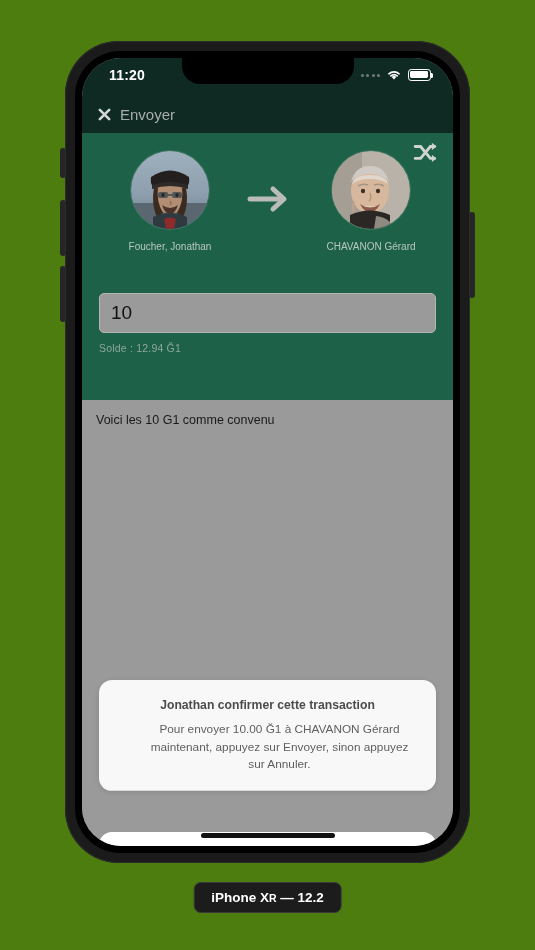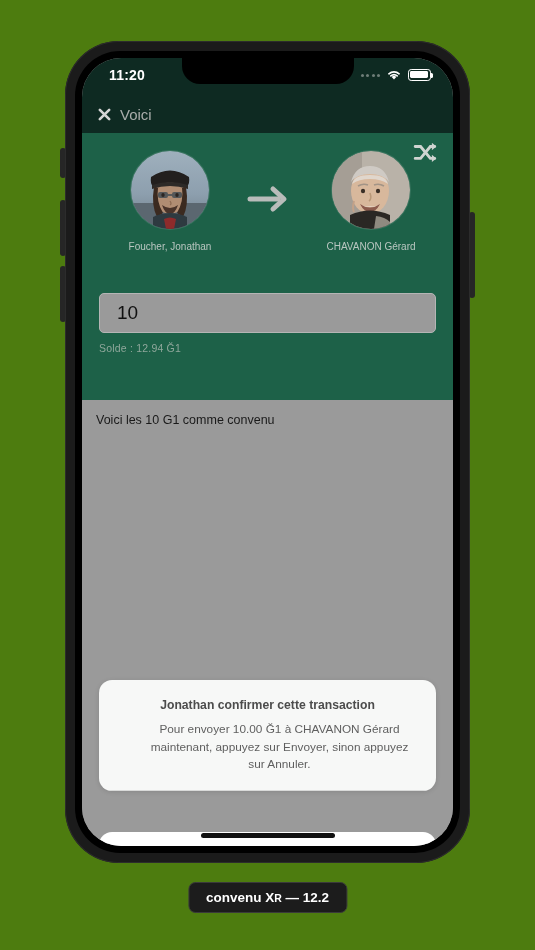--- a/index.html
+++ b/index.html
@@ -103,21 +103,21 @@
   }
   .arrow-icon {
     position: absolute; left: 50%; transform: translateX(-50%); top: 32px;
     width: 46px; height: 32px;
   }
 
   .amount-wrap { position: absolute; left: 17px; top: 160px; width: 337px; }
   .amount-input {
     width: 337px; height: 40px; background: #9a9a9a;
     border: 1px solid #b5b5b5; border-radius: 5px;
-    font-size: 19px; color: #111; padding: 0 17px;
+    font-size: 19px; color: #111; padding: 0 11px;
     font-family: "Liberation Sans", sans-serif;
     display: flex; align-items: center;
   }
   .solde { margin-top: 9px; font-size: 10.5px; color: #8fa79b; letter-spacing: .2px; }
 
   
   .comment-area {
     position: absolute; left: 0; top: 342px; width: 371px; height: 446px;
     background: #9a9a9a;
   }
@@ -199,21 +199,21 @@
             </svg>
             <span class="sb-batt"></span>
           </div>
         </div>
         <div class="notch"></div>
 
         <div class="navbar">
           <svg class="close-icon" viewBox="0 0 16 16">
             <path d="M3 3 L13 13 M13 3 L3 13" stroke="#d4d4d4" stroke-width="2.8" stroke-linecap="round"></path>
           </svg>
-          <span class="nav-title">Voici</span>
+          <span class="nav-title">Envoyer</span>
         </div>
 
         <div class="green-panel">
 
           <svg class="shuffle-icon" viewBox="0 0 24 22">
             <path d="M2 5 H7 L16 16 H20" stroke="#cfd4d1" stroke-width="2.6" fill="none" stroke-linecap="round"></path>
             <path d="M2 16 H7 L16 5 H20" stroke="#cfd4d1" stroke-width="2.6" fill="none" stroke-linecap="round"></path>
             <path d="M17.4 1.6 L21.6 5 L17.4 8.4 Z" fill="#cfd4d1"></path>
             <path d="M17.4 12.6 L21.6 16 L17.4 19.4 Z" fill="#cfd4d1"></path>
           </svg>
@@ -300,16 +300,16 @@
           </div>
 
           <div class="home-indicator"></div>
         </div>
 
       </div>
     </div>
   </div>
 
   <div class="device-label">
-    <span>convenu X</span><span class="smallcap">R</span><span> — 12.2</span>
+    <span>iPhone X</span><span class="smallcap">R</span><span> — 12.2</span>
   </div>
 
 </div>
 
 </body></html>

